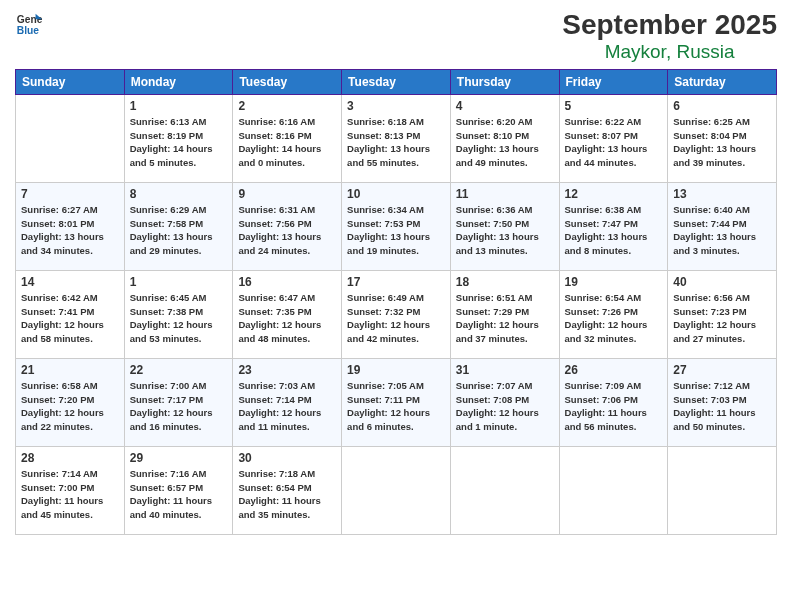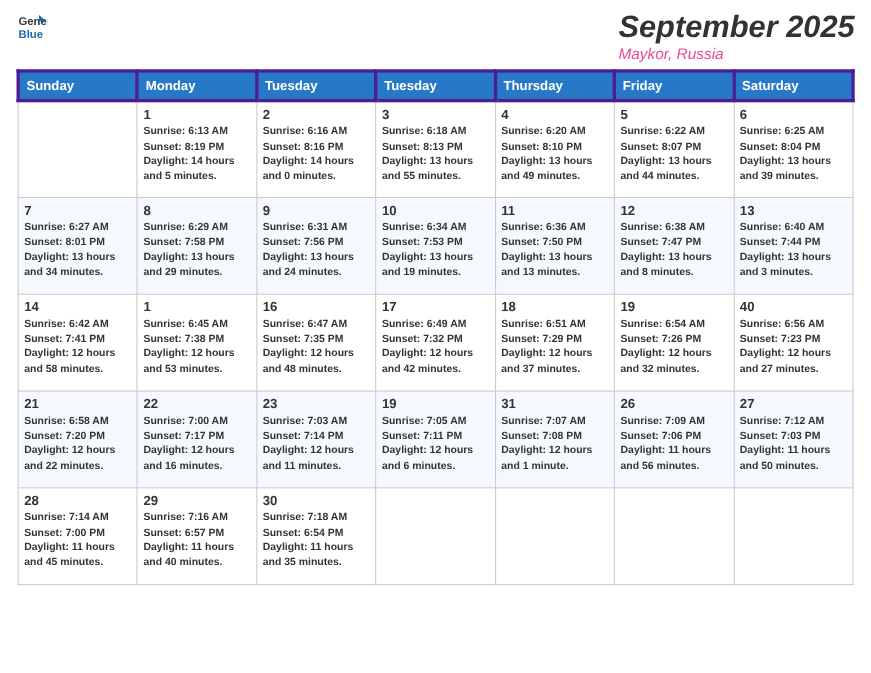--- a/index.html
+++ b/index.html
@@ -26,46 +26,45 @@
     .logo {
       display: flex;
       align-items: center;
       gap: 4px;
     }
     .logo-icon {
       width: 28px;
       height: 28px;
     }
     .title-block {
-      text-align: left;
-      font-style: italic;
+      text-align: center;
     }
     .month-title {
       font-size: 28px;
       font-weight: bold;
       color: #333;
       line-height: 1.1;
     }
     .subtitle {
-      font-size: 14px;
-      color: #ec4899;
+      font-size: 19px;
+      color: #15803d;
     }
     .calendar-table {
       width: 100%;
       border-collapse: collapse;
       table-layout: fixed;
     }
     .calendar-table th {
       background-color: #2878c8;
       color: #fff;
       text-align: left;
       padding: 5px 6px;
       font-size: 12px;
       font-weight: bold;
-      border: 3px solid #4c1d95;
+      border: 1px solid #4c1d95;
     }
     .calendar-table td {
       border: 1px solid #ccc;
       vertical-align: top;
       padding: 4px 5px;
       height: 88px;
     }
     .day-num {
       font-weight: bold;
       font-size: 12px;

